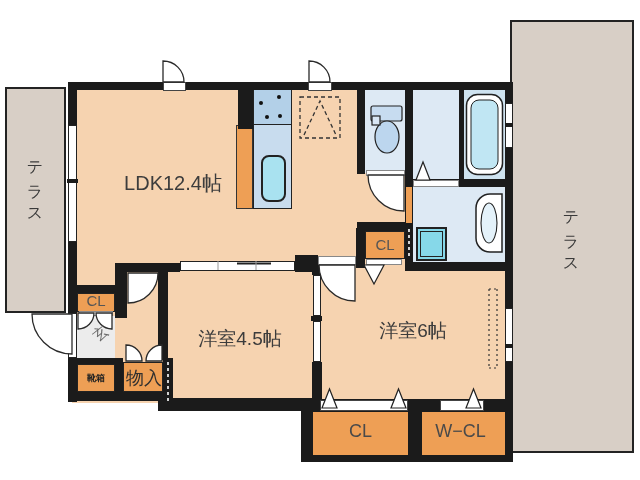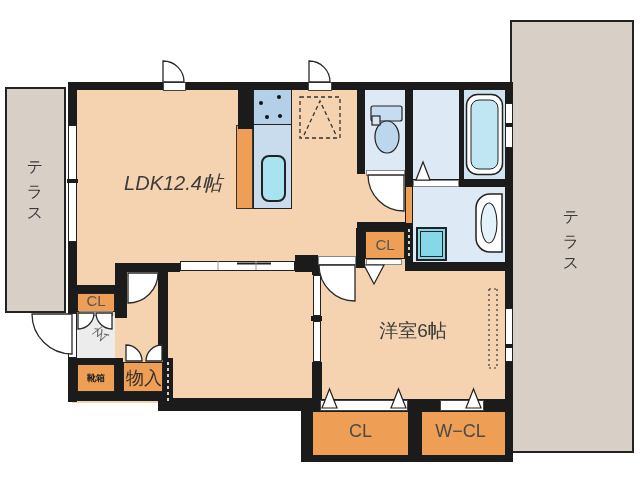--- a/index.html
+++ b/index.html
@@ -162,21 +162,22 @@
 
     <g>
       <line x1="237" y1="263.5" x2="271" y2="263.5" stroke="#222" stroke-width="2"></line>
       <line x1="218" y1="261" x2="218" y2="270" stroke="#999" stroke-width="1"></line>
       <line x1="256" y1="261" x2="256" y2="270" stroke="#999" stroke-width="1"></line>
     </g>
   </svg>
 
   <div class="label vtext" style="left:24px;top:150px;font-size:16px;">テラス</div>
   <div class="label vtext" style="left:560px;top:200px;font-size:16px;">テラス</div>
-  <div class="label" style="left:113px;top:170px;width:120px;font-size:20px;font-style:italic;">LDK12.4帖</div>
+  <div class="label" style="left:113px;top:170px;width:120px;font-size:20px;">LDK12.4帖</div>
+  <div class="label" style="left:180px;top:326px;width:120px;font-size:19px;">洋室4.5帖</div>
   <div class="label" style="left:353px;top:318px;width:120px;font-size:19px;">洋室6帖</div>
   <div class="label" style="left:365px;top:236px;width:40px;font-size:15px;color:#555;">CL</div>
   <div class="label" style="left:76px;top:292px;width:40px;font-size:15px;color:#555;">CL</div>
   <div class="label" style="left:313px;top:421px;width:95px;font-size:18px;color:#4a4a4a;">CL</div>
   <div class="label" style="left:413px;top:421px;width:95px;font-size:18px;color:#4a4a4a;">W−CL</div>
   <div class="label" style="left:114px;top:366px;width:60px;font-size:18px;color:#2f2f2f;">物入</div>
   <div class="label" style="left:80px;top:372px;width:32px;font-size:9px;font-weight:bold;color:#222;">靴箱</div>
   <div class="label" style="left:90px;top:324px;width:22px;font-size:15px;color:#666;transform:rotate(-38deg);">玄</div>
 
 </div>

